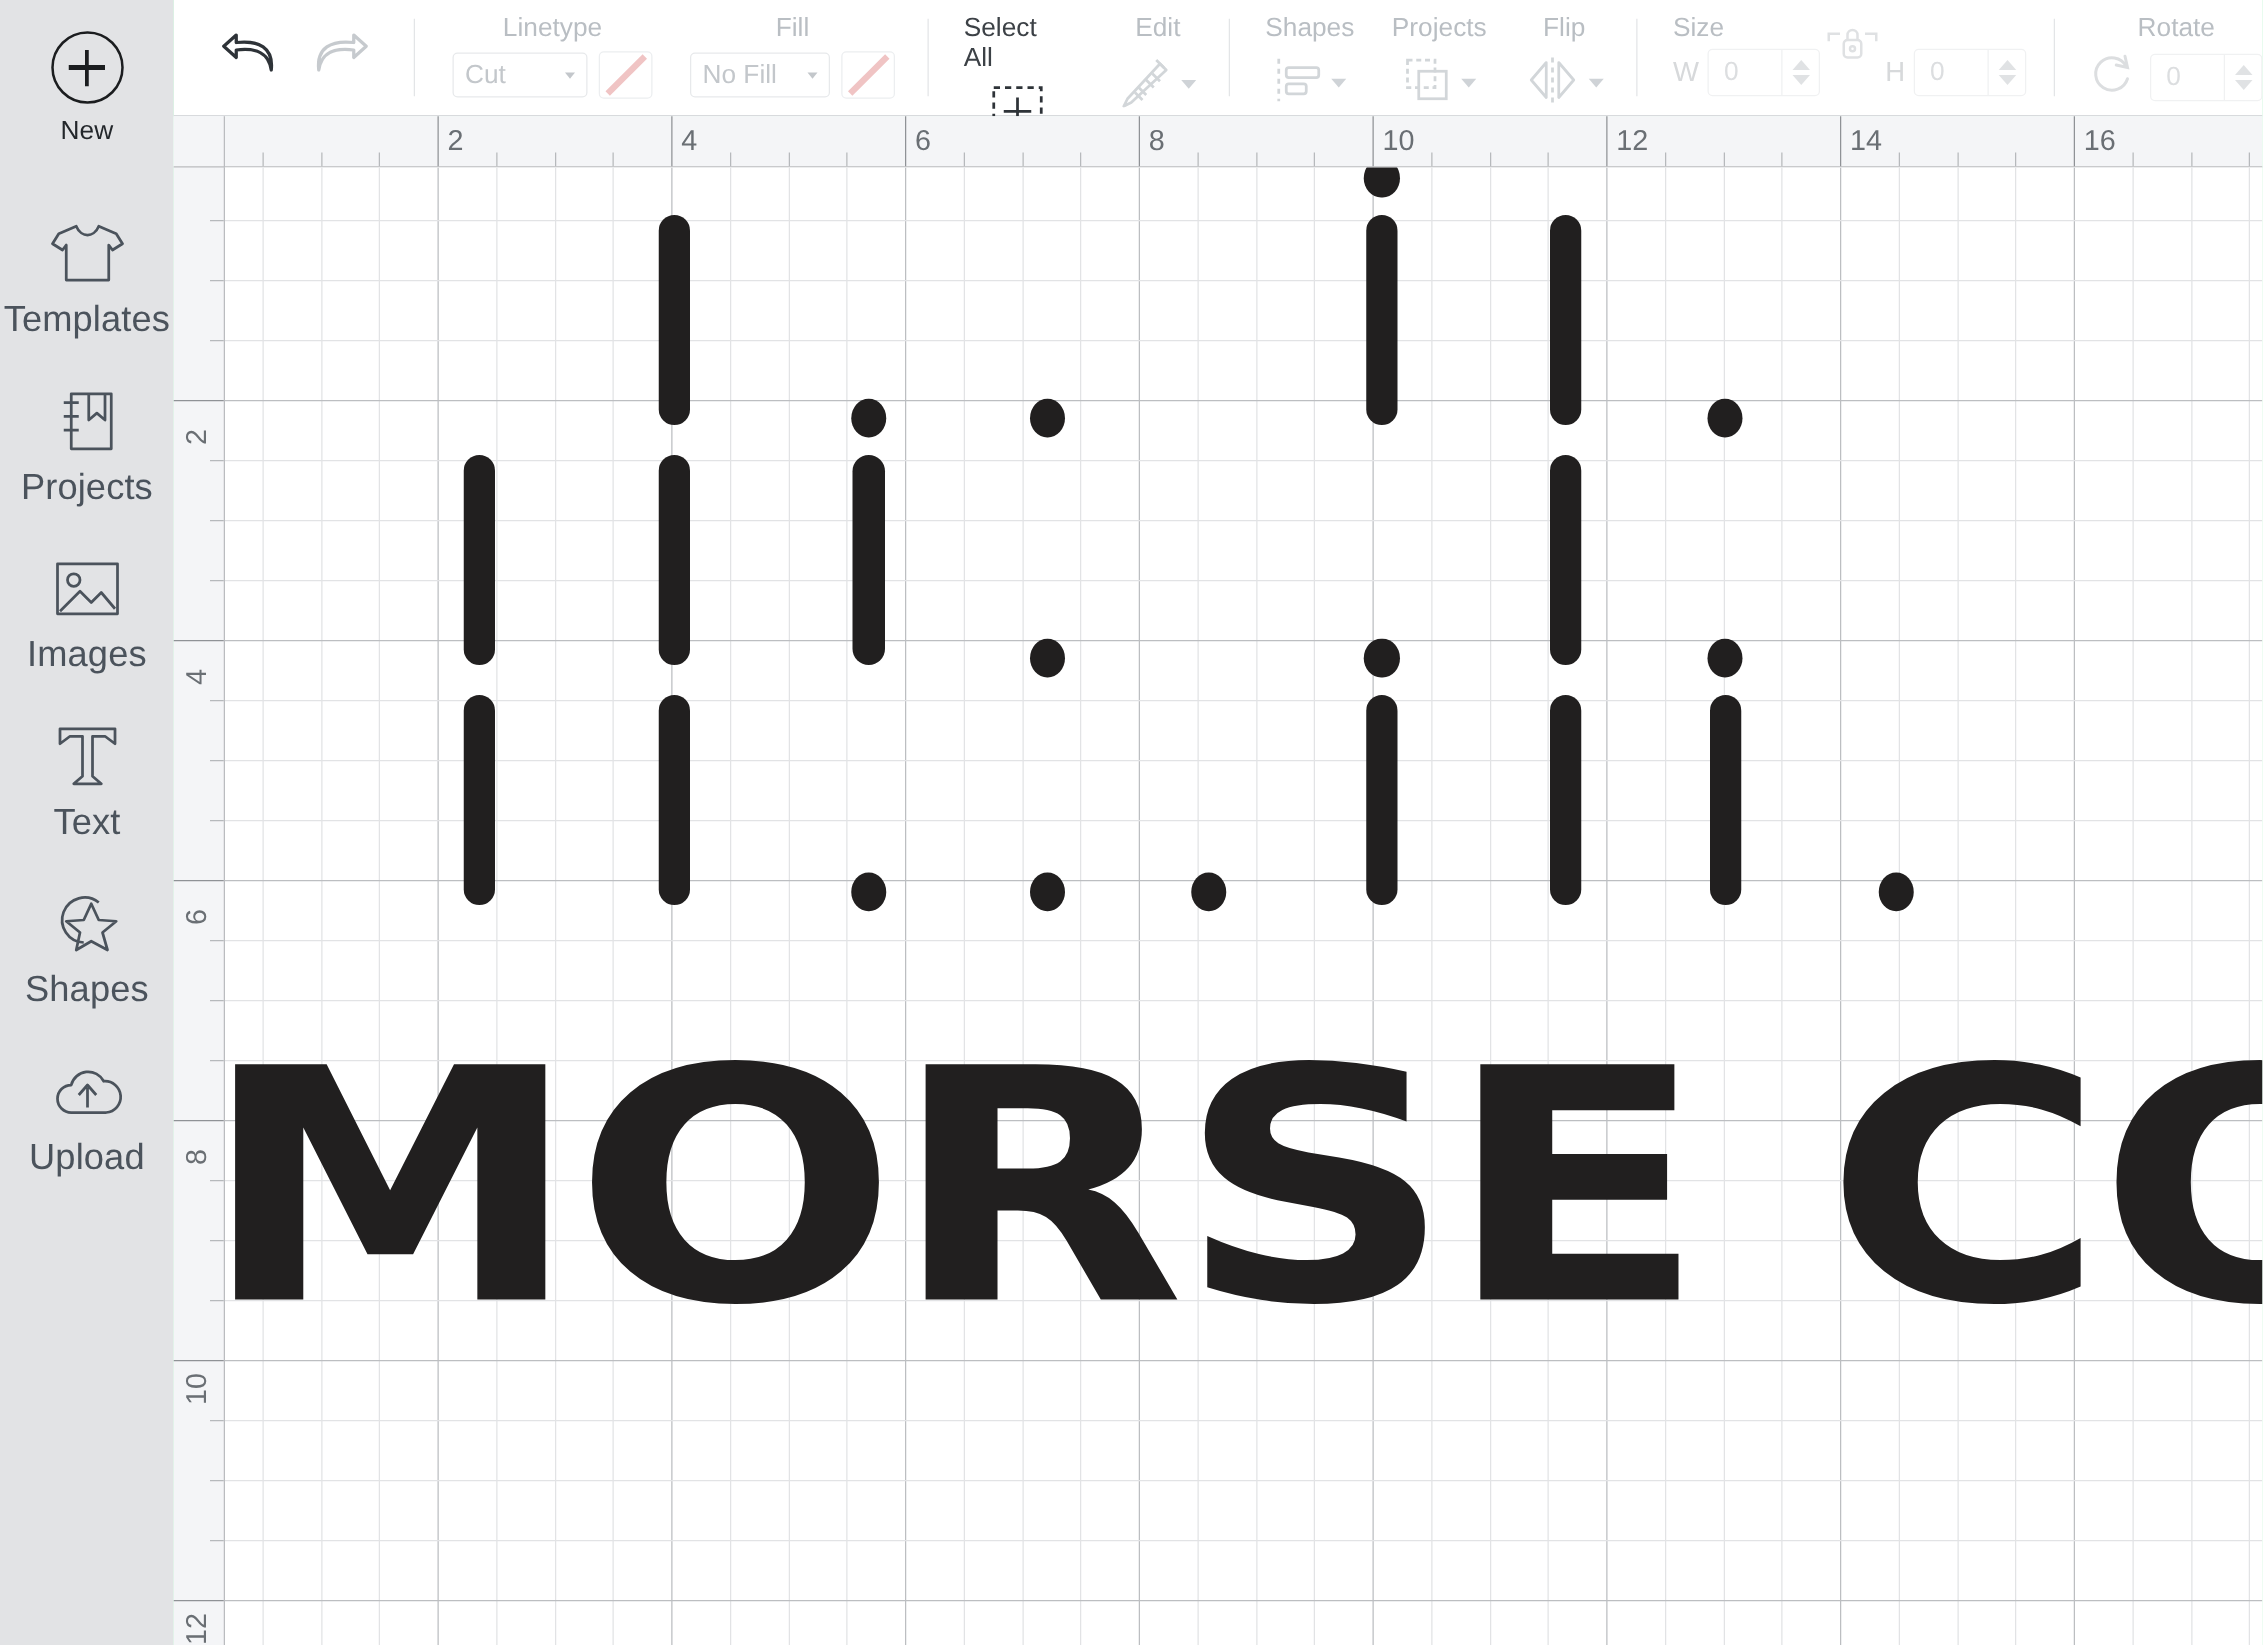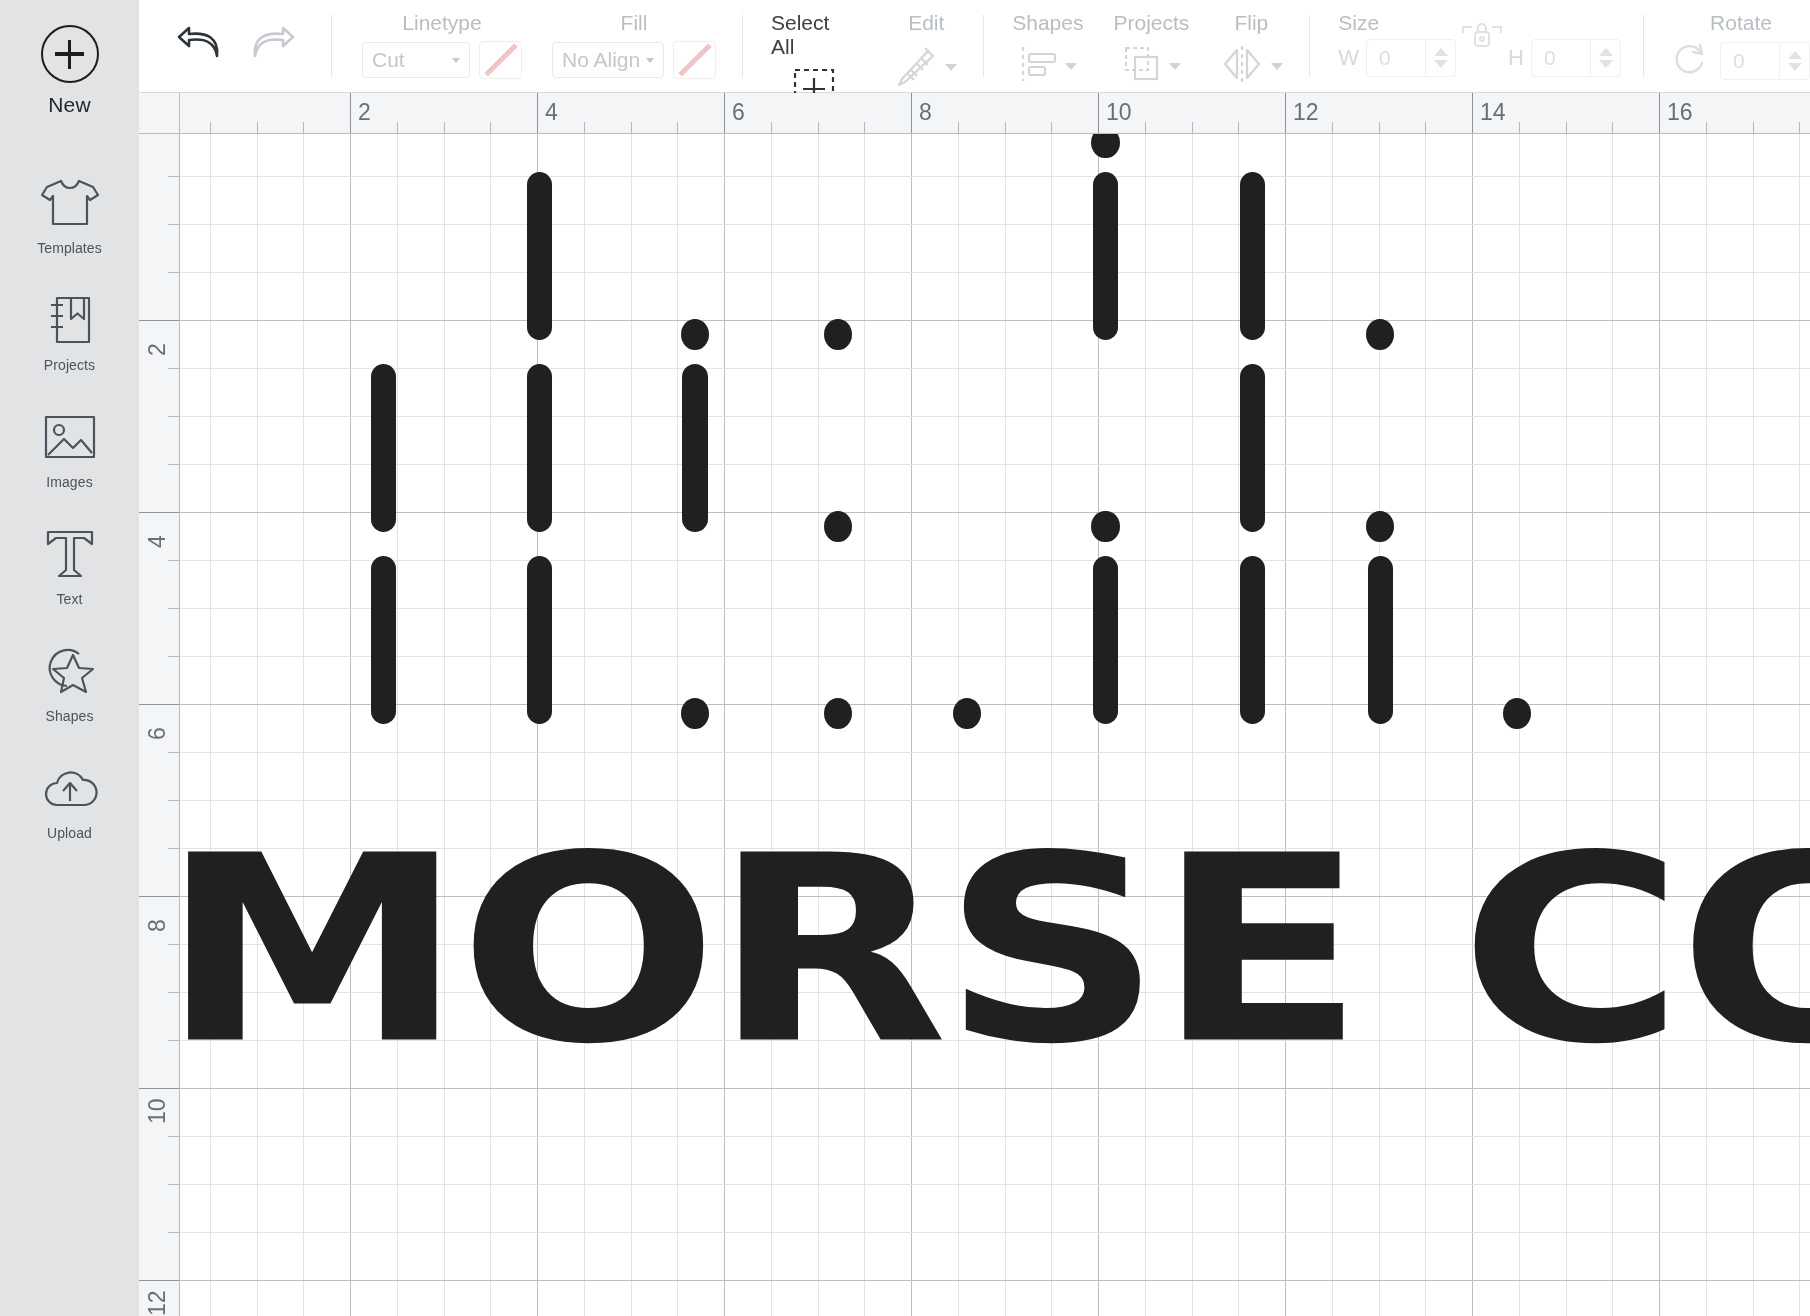--- a/index.html
+++ b/index.html
@@ -24,21 +24,21 @@
   }
   .side-item {
     width:100%;
     display:flex; flex-direction:column; align-items:center;
     margin-bottom:34px;
     cursor:pointer;
   }
   .side-item .ic { height:60px; display:flex; align-items:center; justify-content:center; }
   .side-item .lbl {
     margin-top:7px;
-    font-size:14px; color:#4b535c; letter-spacing:.1px;
+    font-size:29px; color:#4b535c; letter-spacing:.1px;
   }
   .new-circle {
     width:58px; height:58px; border-radius:50%;
     border:2.5px solid #1b1d1f;
     display:flex; align-items:center; justify-content:center;
     position:relative;
   }
   .new-circle:before, .new-circle:after {
     content:""; position:absolute; background:#1b1d1f;
   }
@@ -253,21 +253,21 @@
           <div class="swatch">
               <i></i>
             </div>
         </div>
       </div>
 
       <div class="tb-group" style="margin-left:30px;">
         <div class="tb-title">Fill</div>
         <div class="tb-row">
           <div class="sel" style="width:112px;">
-            <span>No Align</span>
+            <span>No Fill</span>
             <span class="cv"></span>
           </div>
           <div class="swatch">
               <i></i>
             </div>
         </div>
       </div>
 
       <div class="tb-sep" style="margin-left:26px;"></div>
 

